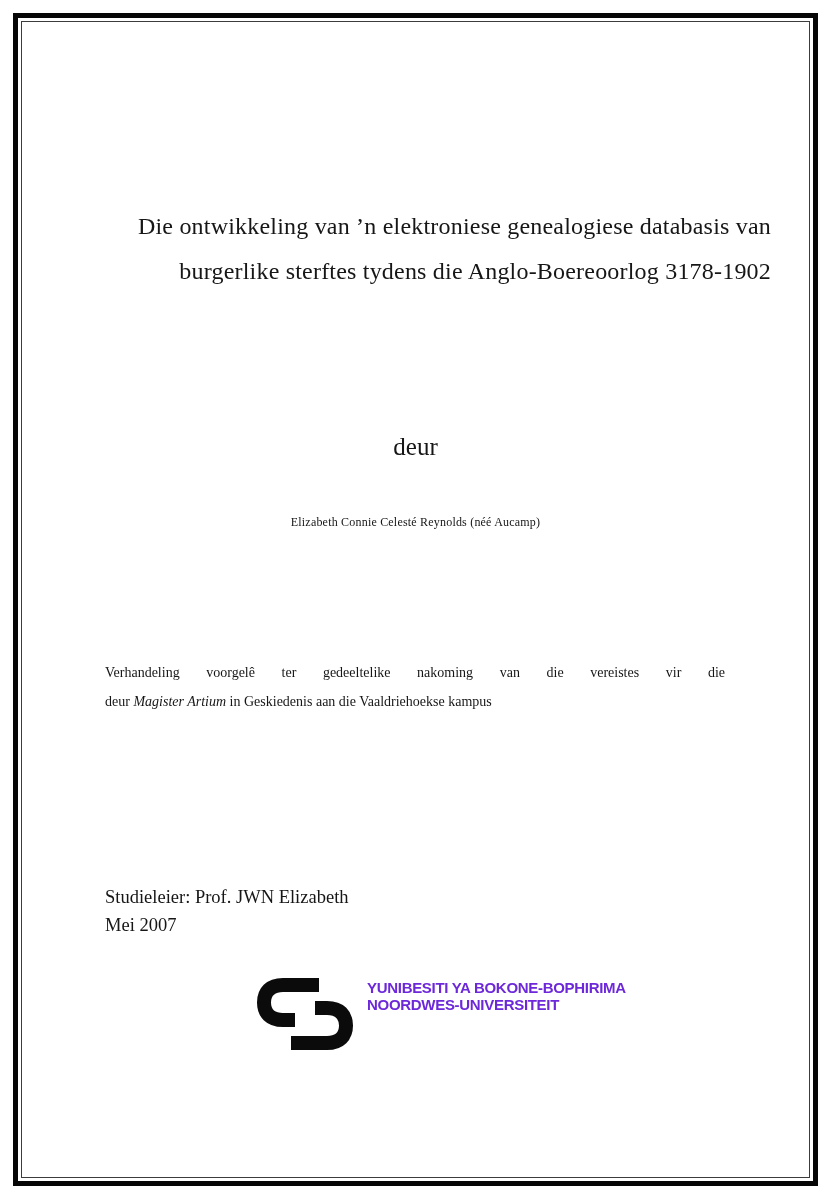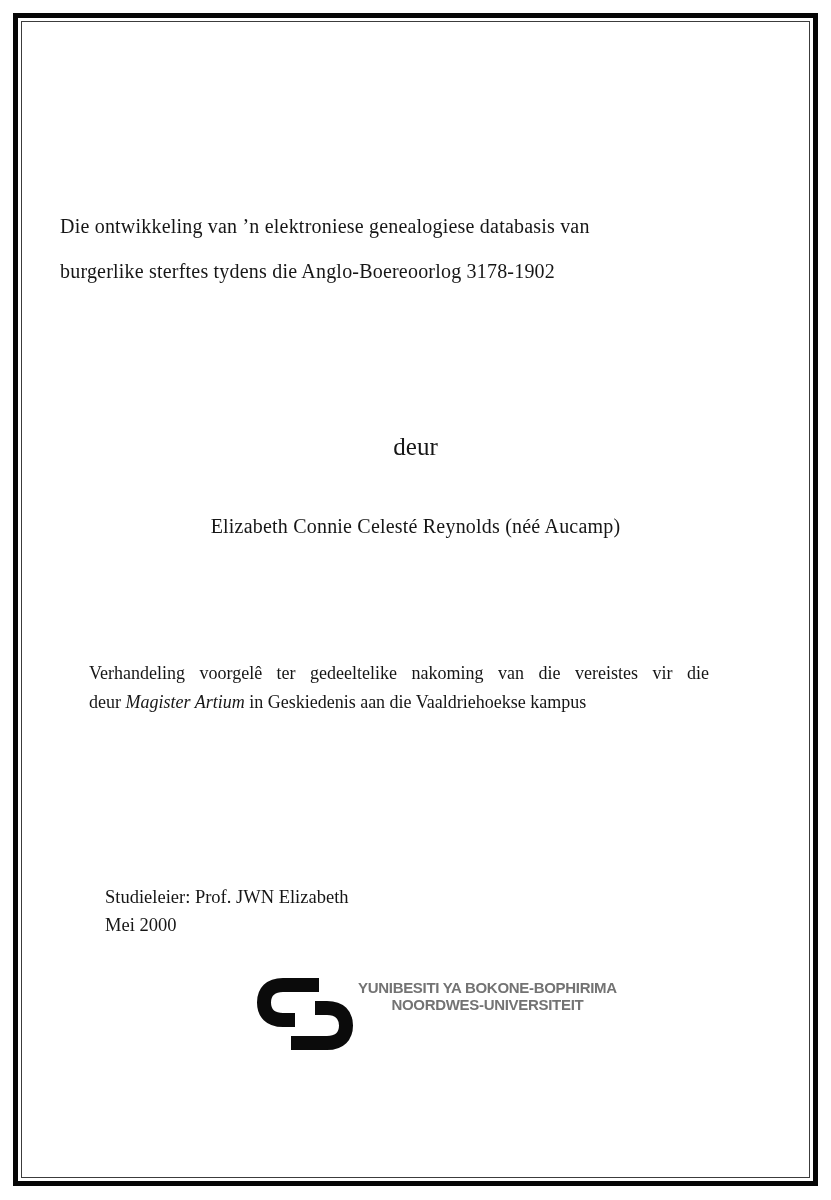--- a/index.html
+++ b/index.html
@@ -28,46 +28,46 @@
   }
   .page-content {
     position: absolute;
     left: 0; top: 0; right: 0; bottom: 0;
   }
   .thesis-title {
     position: absolute;
     top: 204px;
     left: 60px;
     right: 60px;
-    text-align: left;
-    font-size: 20px;
+    text-align: right;
+    font-size: 24px;
     line-height: 45px;
     letter-spacing: 0.2px;
   }
   .byline {
     position: absolute;
     top: 433px;
     left: 0; right: 0;
     text-align: center;
     font-size: 25px;
   }
   .author-line {
     position: absolute;
     top: 515px;
     left: 0; right: 0;
     text-align: center;
-    font-size: 20px;
+    font-size: 12px;
     letter-spacing: 0.2px;
   }
   .declaration {
     position: absolute;
     top: 659px;
-    left: 89px;
+    left: 105px;
     width: 620px;
-    font-size: 18px;
+    font-size: 14px;
     line-height: 28.5px;
   }
   .declaration .justified {
     text-align: justify;
     text-align-last: justify;
   }
   .declaration .italic { font-style: italic; text-align: right; }
   .supervisor-block {
     position: absolute;
     top: 883px;
@@ -81,29 +81,29 @@
     left: 257px;
     display: flex;
     align-items: flex-start;
   }
   .logo-mark {
     width: 96px;
     height: 76px;
     flex: 0 0 auto;
   }
   .logo-text {
-    margin-left: 5px;
+    margin-left: 14px;
     margin-top: 4px;
-    text-align: center;
+    text-align: left;
     font-family: "Liberation Sans", sans-serif;
     font-weight: bold;
     font-size: 15px;
     line-height: 16.5px;
     letter-spacing: -0.3px;
-    color: #737373;
+    color: #6d28d9;
     white-space: nowrap;
   }
 </style>
 </head>
 <body>
 
 <div class="frame-outer">
   <div class="frame-inner"></div>
 </div>
 
@@ -118,21 +118,21 @@
 
   <div class="author-line">Elizabeth Connie Celesté Reynolds (néé Aucamp)</div>
 
   <div class="declaration">
     <div class="justified">Verhandeling voorgelê ter gedeeltelike nakoming van die vereistes vir die</div>
     <div><span>deur </span><span class="italic">Magister Artium</span><span> in Geskiedenis aan die Vaaldriehoekse kampus</span></div>
   </div>
 
   <div class="supervisor-block">
     <div>Studieleier: Prof. JWN Elizabeth</div>
-    <div>Mei 2000</div>
+    <div>Mei 2007</div>
   </div>
 
   <div class="logo-block">
     <svg class="logo-mark" viewBox="0 0 96 76" aria-hidden="true">
       <path d="M 62,9 H 26 C 13,9 7,16 7,26.5 C 7,37 13,44 26,44 H 38" fill="none" stroke="#0b0b0b" stroke-width="14" stroke-linecap="butt"></path>
       <path d="M 34,67 H 70 C 83,67 89,60 89,49.5 C 89,39 83,32 70,32 H 58" fill="none" stroke="#0b0b0b" stroke-width="14" stroke-linecap="butt"></path>
     </svg>
     <div class="logo-text">
       <div>YUNIBESITI YA BOKONE-BOPHIRIMA</div>
       <div>NOORDWES-UNIVERSITEIT</div>

